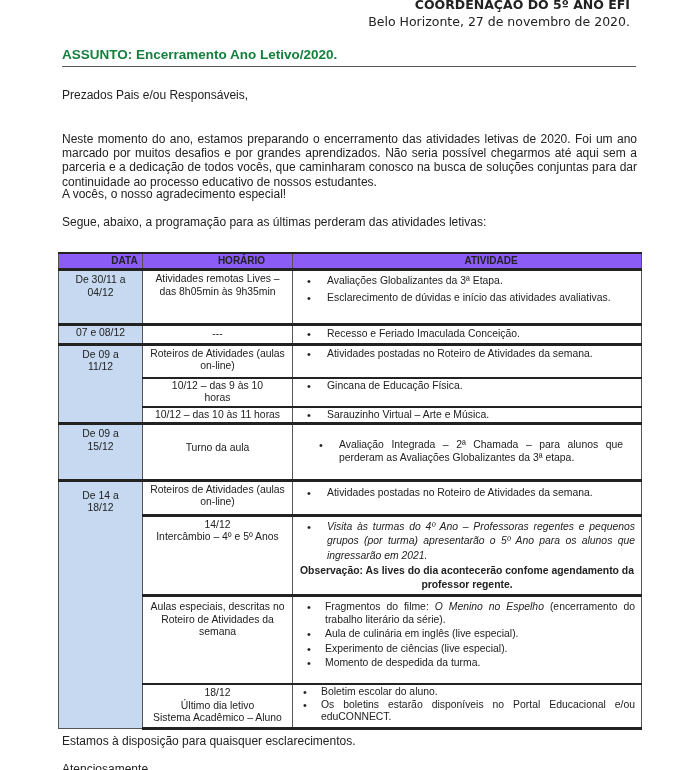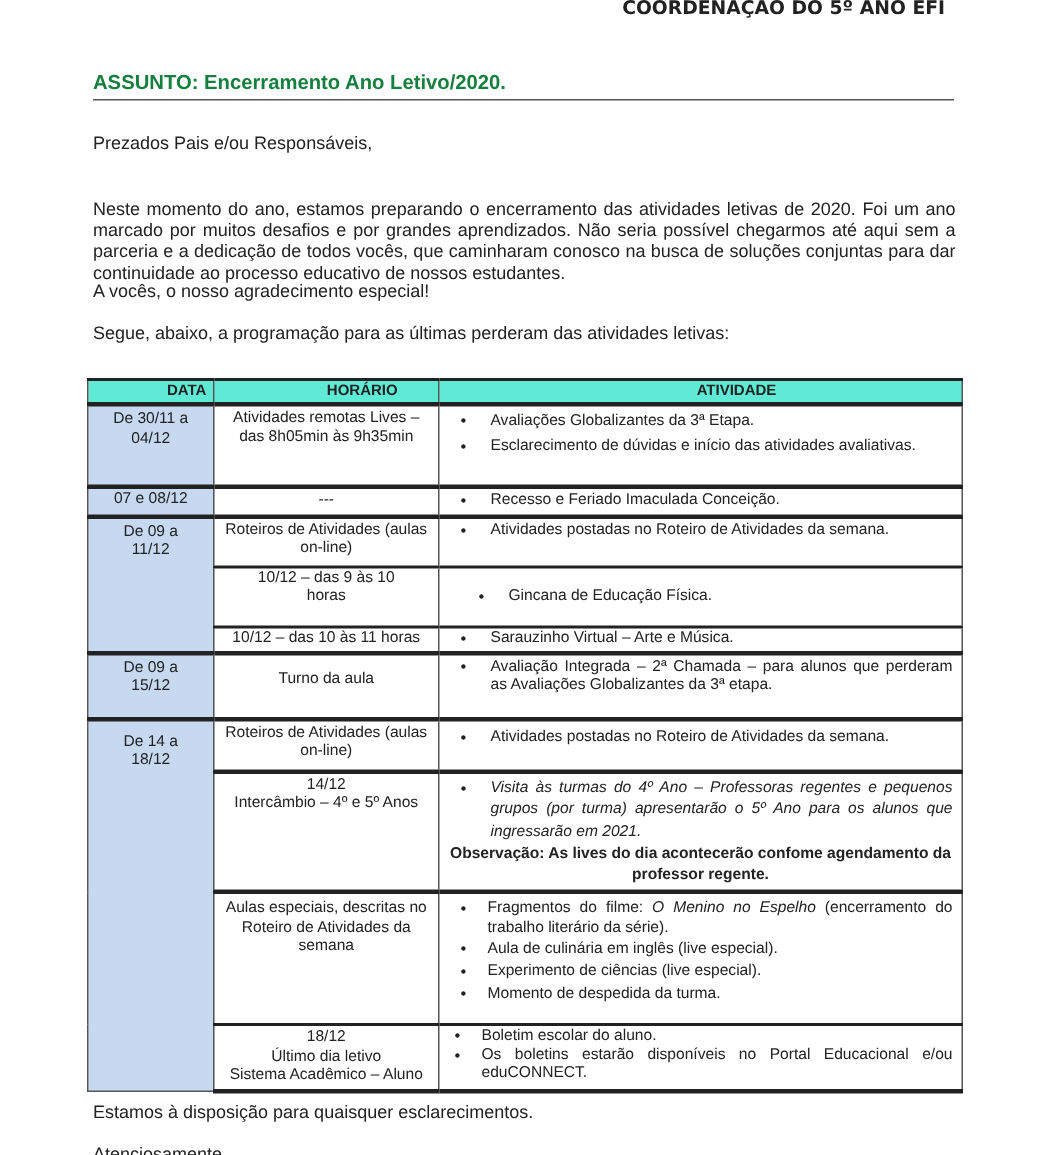--- a/index.html
+++ b/index.html
@@ -7,39 +7,40 @@
          font-family:"Liberation Sans", sans-serif; color:#222; }
   .header-right { position:absolute; right:70px; top:-4px; text-align:right;
          font-family:"DejaVu Sans", "Liberation Sans", sans-serif; font-size:12.5px; line-height:17px; color:#222; }
   .header-right .coord { font-weight:bold; }
   .subject { position:absolute; left:62px; top:47px; font-weight:bold; font-size:13.5px; color:#15803d; }
   .subject-rule { position:absolute; left:62px; top:66px; width:574px; height:0; border-top:1px solid #555; }
   .p { position:absolute; left:62px; width:575px; font-size:12px; line-height:14.2px; color:#222; text-align:justify; }
   table.sched { position:absolute; left:58px; top:252px; width:584px; border-collapse:collapse;
          font-size:10.4px; line-height:12.6px; color:#222; table-layout:fixed; }
   table.sched td, table.sched th { border:1px solid #555; padding:0; vertical-align:top; }
-  table.sched th { background:#5eead4; font-weight:bold; height:14px; font-size:10px; text-align:center; vertical-align:middle; border-bottom:3px solid #222; border-top:2px solid #222;padding-left:48px; }
+  table.sched th { background:#8b5cf6; font-weight:bold; height:14px; font-size:10px; text-align:center; vertical-align:middle; border-bottom:3px solid #222; border-top:2px solid #222;padding-left:48px; }
   td.date { background:#c6d9f1; text-align:center; padding-top:3px !important; }
   td.time { text-align:center; padding:2px 3px !important; }
   td.act { padding:2px 6px 2px 4px !important; }
   tr.sep > td { border-top:3px solid #222; }
   table.sched tr:last-child td { border-bottom:3px solid #222; }
   ul { margin:0; padding:0 0 0 18px; list-style:none; }
   ul li { position:relative; padding-left:12px; margin:2px 0 4px 0; text-align:justify; }
   ul li::before { content:"•"; position:absolute; left:-8px; top:0; font-size:11px; }
   ul.tight li { margin:1px 0 2px 0; padding-left:10px; }
   ul.compact { padding-left:14px; }
   .obs { font-weight:bold; text-align:center; margin-top:1px; }
   em { font-style:italic; }
 </style>
 </head>
 <body>
 
 <div class="header-right">
   <div class="coord">COORDENAÇÃO DO 5º ANO EFI</div>
+  <div>Belo Horizonte, 27 de novembro de 2020.</div>
 </div>
 
 <div class="subject">ASSUNTO: Encerramento Ano Letivo/2020.</div>
 <div class="subject-rule"></div>
 
 <div class="p" style="top:88px;">Prezados Pais e/ou Responsáveis,</div>
 <div class="p" style="top:132px;">Neste momento do ano, estamos preparando o encerramento das atividades letivas de 2020. Foi um ano marcado por muitos desafios e por grandes aprendizados. Não seria possível chegarmos até aqui sem a parceria e a dedicação de todos vocês, que caminharam conosco na busca de soluções conjuntas para dar continuidade ao processo educativo de nossos estudantes.</div>
 <div class="p" style="top:187px;">A vocês, o nosso agradecimento especial!</div>
 <div class="p" style="top:215px;">Segue, abaixo, a programação para as últimas perderam das atividades letivas:</div>
 
@@ -87,41 +88,41 @@
     <td class="act">
       <ul>
             <li style="margin:0;">Atividades postadas no Roteiro de Atividades da semana.</li>
           </ul>
     </td>
   </tr>
   <tr style="border-top:2px solid #222;">
     <td class="time" style="padding:1px 17px !important;border-top:2px solid #222;">10/12 – das 9 às 10 horas</td>
     <td class="act" style="padding:1px 4px !important;border-top:2px solid #222;">
       <ul>
-            <li style="margin:12px;">Gincana de Educação Física.</li>
+            <li style="margin:0;">Gincana de Educação Física.</li>
           </ul>
     </td>
   </tr>
   <tr>
     <td class="time" style="padding:1px 3px !important;border-top:2px solid #222;">10/12 – das 10 às 11 horas</td>
     <td class="act" style="padding:1px 4px !important;border-top:2px solid #222;">
       <ul>
             <li style="margin:0;">Sarauzinho Virtual – Arte e Música.</li>
           </ul>
     </td>
   </tr>
 
   <tr class="sep">
     <td class="date" style="height:38px;">
           <div style="padding:0 18px;">De 09 a 15/12</div>
         </td>
     <td class="time" style="vertical-align:middle;padding-bottom:10px !important;">Turno da aula</td>
     <td class="act">
       <ul>
-            <li style="margin:0;">Avaliação Integrada – 2ª Chamada – para alunos que perderam as Avaliações Globalizantes da 3ª etapa.</li>
+            <li style="margin:12px;">Avaliação Integrada – 2ª Chamada – para alunos que perderam as Avaliações Globalizantes da 3ª etapa.</li>
           </ul>
     </td>
   </tr>
 
   <tr class="sep">
     <td class="date" rowspan="4" style="padding-top:8px !important;">
           <div style="padding:0 18px;">De 14 a 18/12</div>
         </td>
     <td class="time" style="height:28px;">Roteiros de Atividades (aulas on-line)</td>
     <td class="act" style="padding-top:5px !important;">

